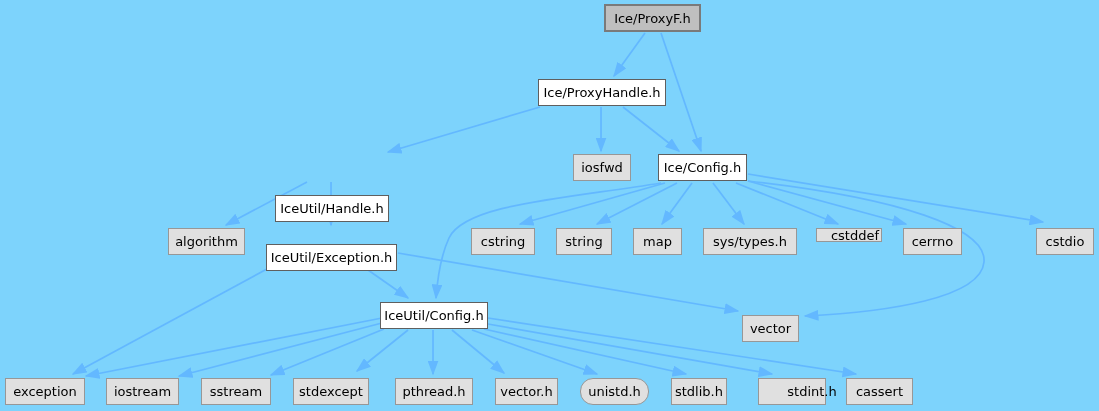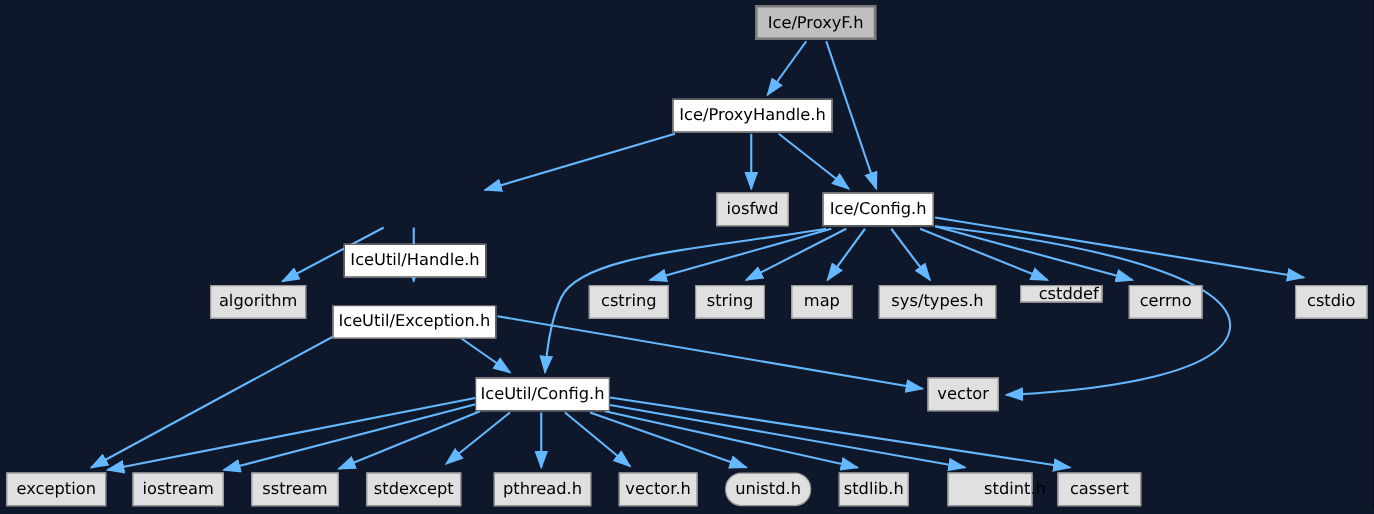--- a/index.html
+++ b/index.html
@@ -38,21 +38,21 @@
     cursor: pointer;
   }
   .node.leaf {
     background: #e0e0e0;
     border: 1.5px solid #979797;
   }
 </style>
 </head>
 <body style="background: rgb(0, 0, 0);">
 
-<div id="stage" style="background: #0f172a;">
+<div id="stage" style="background: #7dd3fc;">
   <svg id="edges" viewBox="0 0 1099 411" xmlns="http://www.w3.org/2000/svg">
     <defs>
       <marker id="arrowhead" markerUnits="userSpaceOnUse" markerWidth="15" markerHeight="11" refX="13.5" refY="5.5" orient="auto">
         <path id="arrowhead-shape" d="M 0 0 L 15 5.5 L 0 11 Z" fill="#63b8ff"></path>
       </marker>
     </defs>
     <g id="edge-group">
         <path d="M 645 33 L 614 76" fill="none" stroke="#63b8ff" stroke-width="1.7" marker-end="url(#arrowhead)"></path>
         <path d="M 661 33 L 701 151" fill="none" stroke="#63b8ff" stroke-width="1.7" marker-end="url(#arrowhead)"></path>
         <path d="M 540 107 L 388 152" fill="none" stroke="#63b8ff" stroke-width="1.7" marker-end="url(#arrowhead)"></path>
@@ -93,21 +93,21 @@
     <div class="node leaf" style="left: 168px; top: 228px; width: 77px; height: 27px;">algorithm</div>
     <div class="node internal" style="left: 266px; top: 244px; width: 131px; height: 27px;">IceUtil/Exception.h</div>
     <div class="node leaf" style="left: 471px; top: 228px; width: 64px; height: 27px;">cstring</div>
     <div class="node leaf" style="left: 556px; top: 228px; width: 56px; height: 27px;">string</div>
     <div class="node leaf" style="left: 633px; top: 228px; width: 49px; height: 27px;">map</div>
     <div class="node leaf" style="left: 703px; top: 228px; width: 94px; height: 27px;">sys/types.h</div>
     <div class="node leaf" style="left: 816px; top: 228px; width: 66px; height: 14px; padding-left: 12px;">cstddef</div>
     <div class="node leaf" style="left: 903px; top: 228px; width: 59px; height: 27px;">cerrno</div>
     <div class="node leaf" style="left: 1036px; top: 228px; width: 58px; height: 27px;">cstdio</div>
     <div class="node internal" style="left: 380px; top: 302px; width: 108px; height: 27px;">IceUtil/Config.h</div>
-    <div class="node leaf" style="left: 742px; top: 302px; width: 57px; height: 27px;">vector</div>
+    <div class="node leaf" style="left: 742px; top: 315px; width: 57px; height: 27px;">vector</div>
     <div class="node leaf" style="left: 5px; top: 378px; width: 80px; height: 27px;">exception</div>
     <div class="node leaf" style="left: 106px; top: 378px; width: 73px; height: 27px;">iostream</div>
     <div class="node leaf" style="left: 201px; top: 378px; width: 70px; height: 27px;">sstream</div>
     <div class="node leaf" style="left: 293px; top: 378px; width: 76px; height: 27px;">stdexcept</div>
     <div class="node leaf" style="left: 395px; top: 378px; width: 78px; height: 27px;">pthread.h</div>
     <div class="node leaf" style="left: 495px; top: 378px; width: 63px; height: 27px;">vector.h</div>
     <div class="node leaf" style="left: 580px; top: 378px; width: 69px; height: 27px; border-radius: 13px;">unistd.h</div>
     <div class="node leaf" style="left: 671px; top: 378px; width: 56px; height: 27px;">stdlib.h</div>
     <div class="node leaf" style="left: 758px; top: 378px; width: 68px; height: 27px; padding-left: 40px;">stdint.h</div>
     <div class="node leaf" style="left: 846px; top: 378px; width: 67px; height: 27px;">cassert</div>

